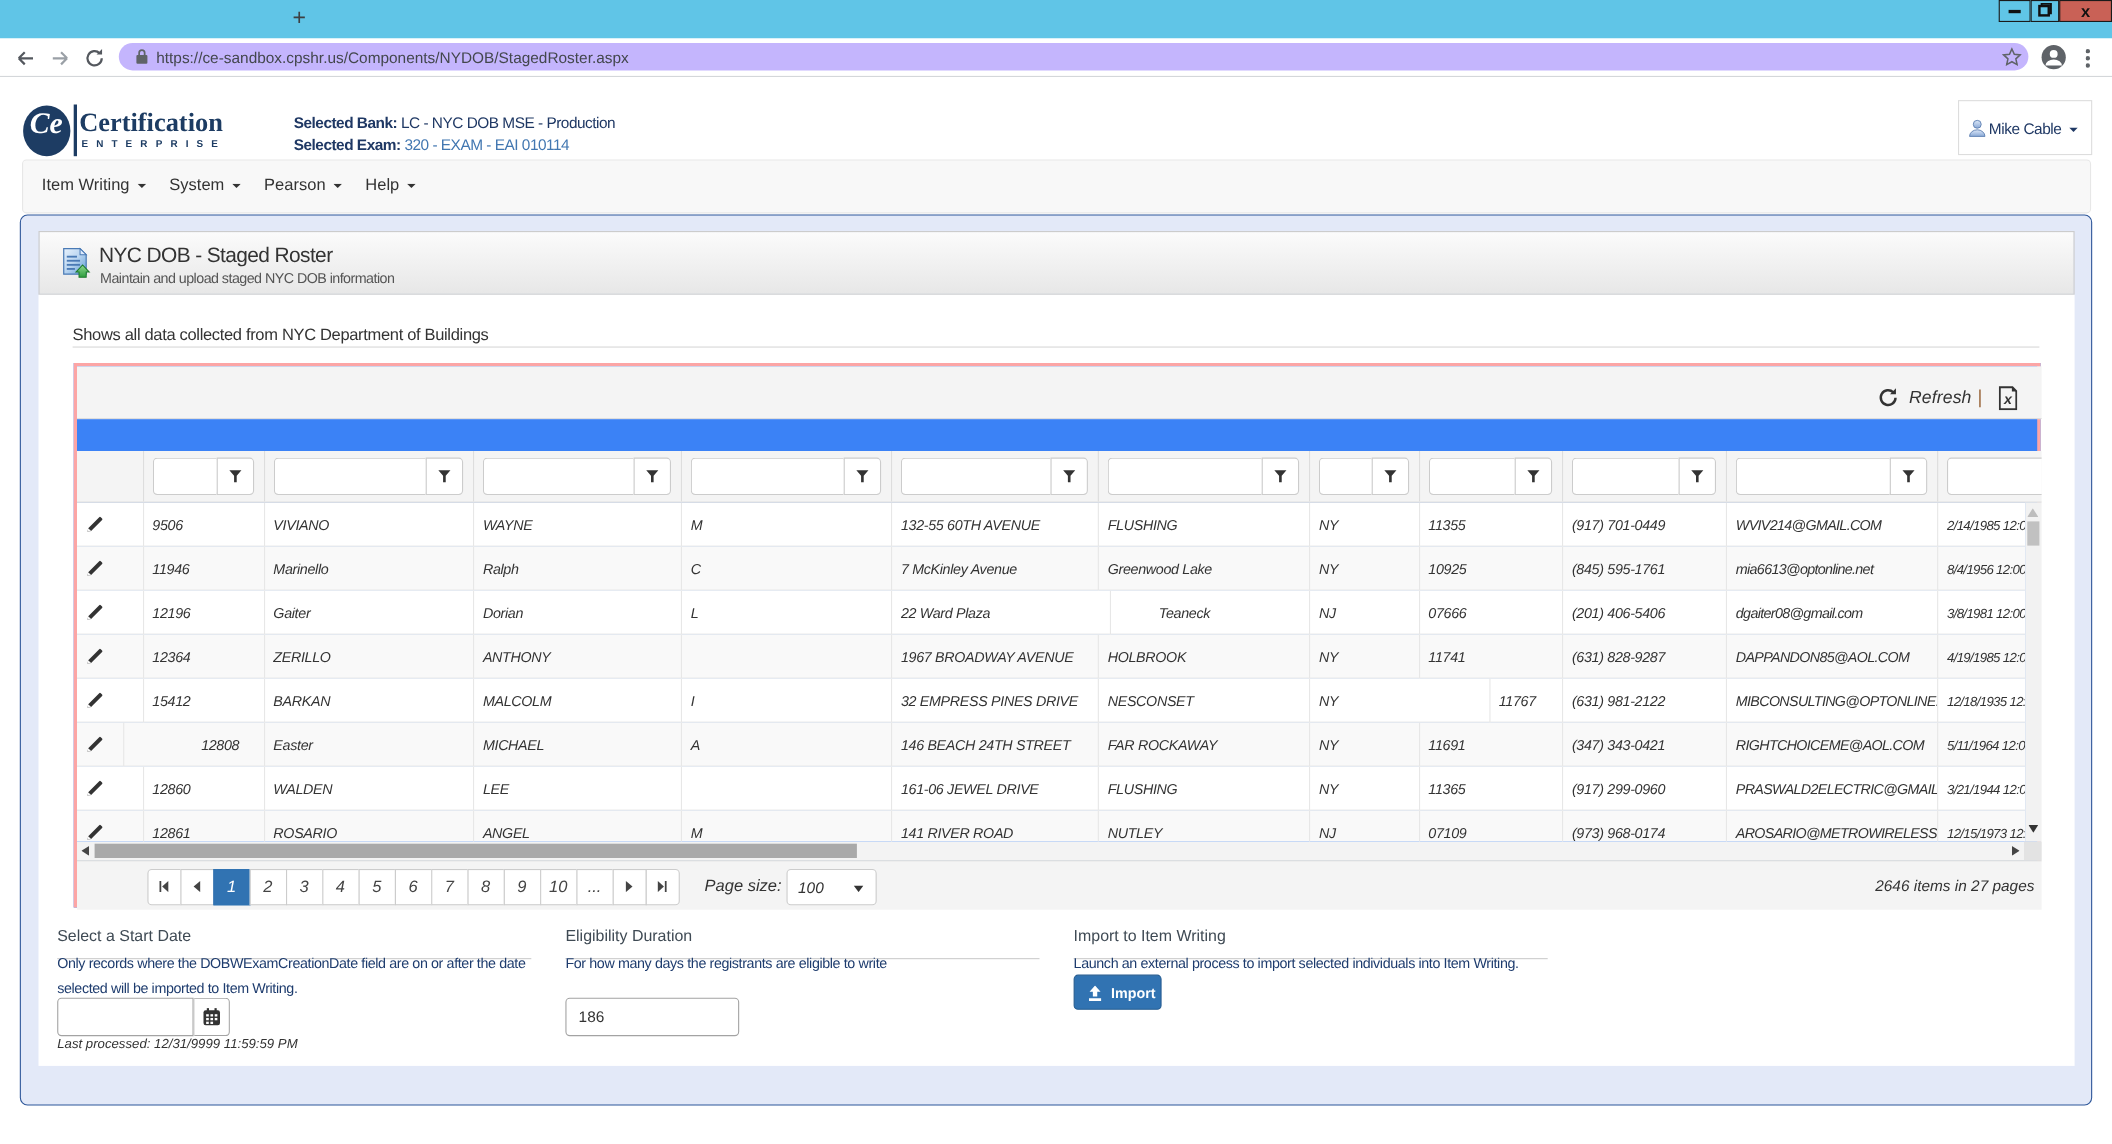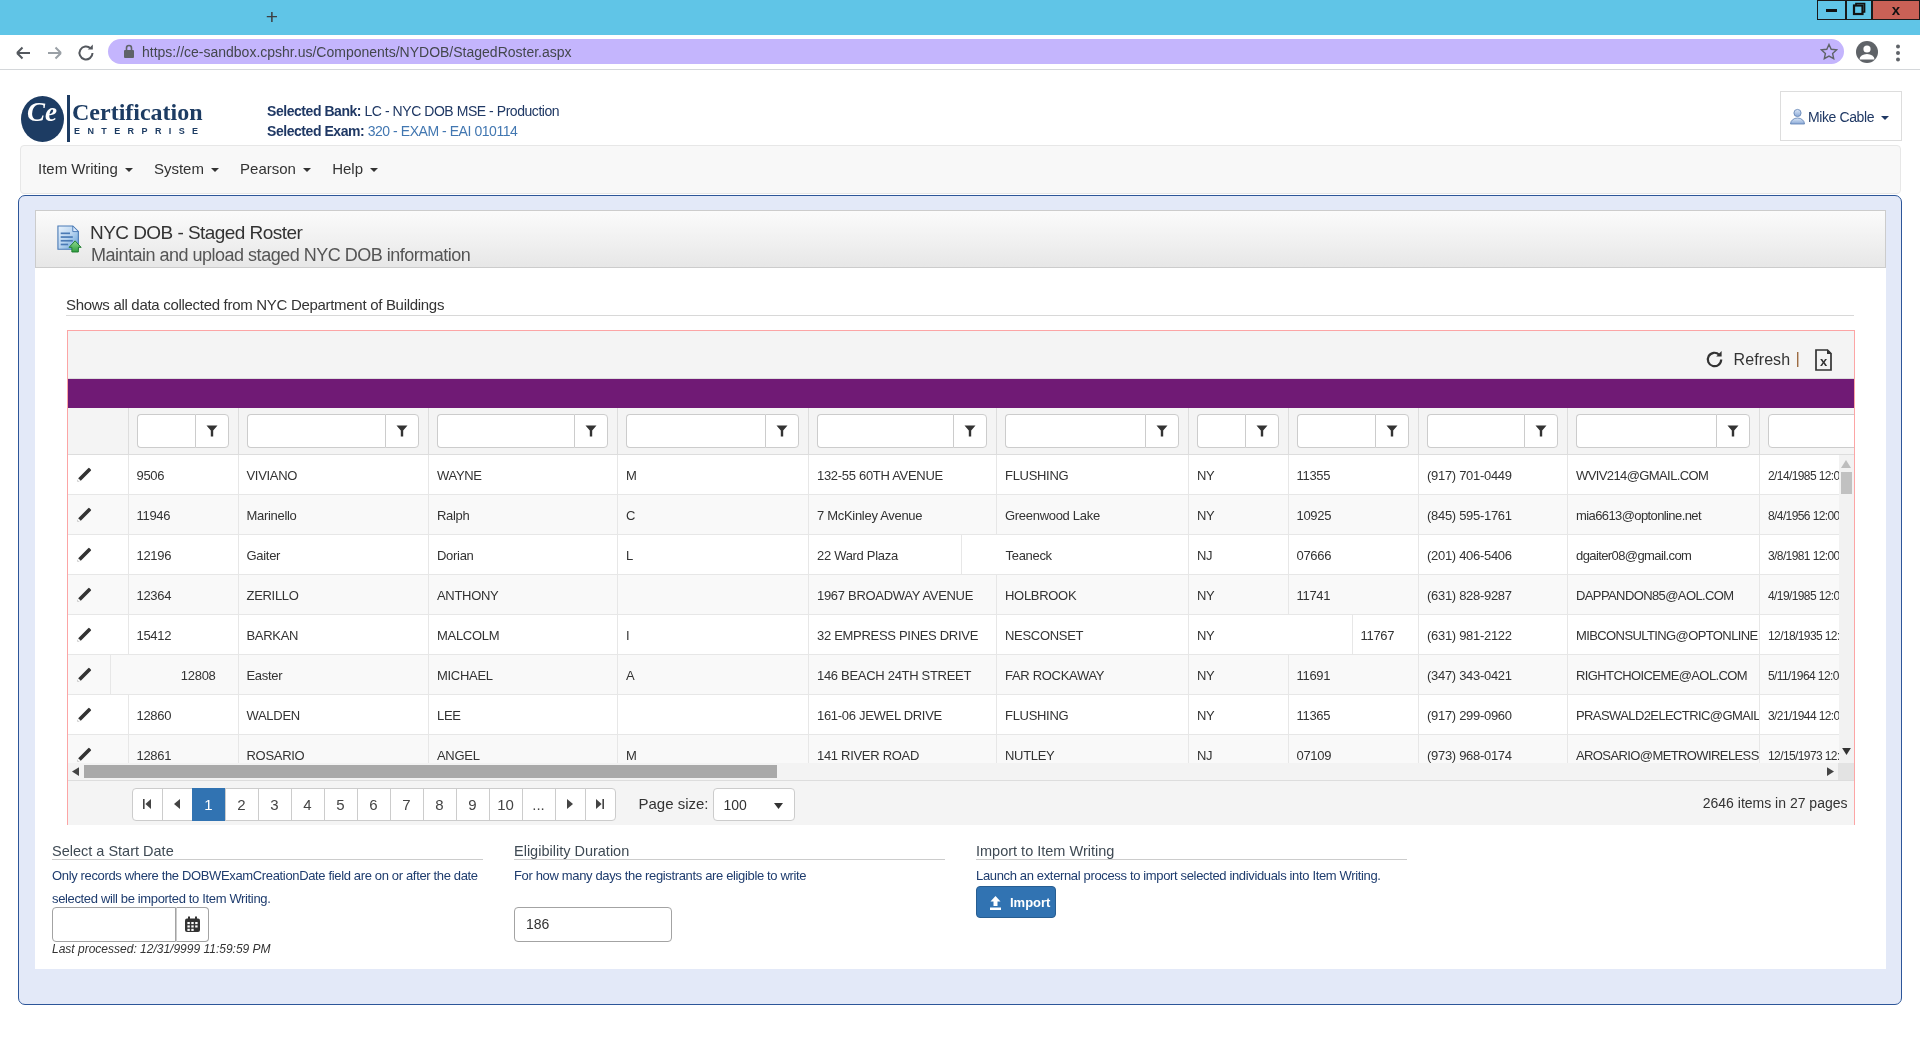--- a/index.html
+++ b/index.html
@@ -44,29 +44,29 @@
 .navitem { float:left; padding:14px 10.5px; font-size:15px; color:#333; }
 .navitem:first-child { padding-left:17px; }
 .caret { display:inline-block; width:0; height:0; margin-left:3px; vertical-align:middle;
   border-top:4px dashed; border-right:4px solid transparent; border-left:4px solid transparent; }
 
 #panel { position:absolute; left:18px; top:125px; width:1884px; height:810px; background:#e3e9f8;
   border:1px solid #2d5699; border-radius:7px; }
 #panelheading { position:absolute; left:16px; top:14px; width:1851px; height:58px;
   background:linear-gradient(#fbfbfb,#e7e7e7); border:1px solid #ccc; }
 #ptitle { position:absolute; left:54px; top:11px; font-size:19px; color:#333; letter-spacing:-0.55px;}
-#psub { position:absolute; left:55px; top:34px; font-size:18px; color:#555; letter-spacing:-0.5px;}
+#psub { position:absolute; left:55px; top:34px; font-size:13px; color:#555; letter-spacing:-0.5px;}
 #hicon { position:absolute; left:21px; top:14px; }
 #panelbody { position:absolute; left:16px; top:72px; width:1851px; height:701px; background:#fff; }
 #showsline { position:absolute; left:31px; top:28px; font-size:15px; color:#333; letter-spacing:-0.3px;}
 #showshr { position:absolute; left:31px; top:47px; width:1788px; height:0;
   border-top:1px solid #d8d8d8; }
 
 #grid { position:absolute; left:31.5px; top:62px; width:1788px; height:495px;
-  border:1px solid #fca5a5; background:#701a75; font-size:13px; color:#333; }
+  border:3px solid #fca5a5; background:#3b82f6; font-size:13px; color:#333;font-style:italic; }
 #gtoolbar { position:absolute; left:0; top:0; width:1786px; height:48px; background:#f4f4f4;
   border-bottom:1px solid #ddd; }
 #gheader { position:absolute; left:0; top:48px; width:1786px; height:29px; background:#f4f4f4;
   overflow:hidden; }
 #gfilter { position:absolute; left:0; top:77px; width:1786px; height:47px; background:#f4f4f4;
   border-bottom:1px solid #ddd; overflow:hidden;}
 .hcell { position:absolute; top:0; height:29px; border-left:1px solid #ddd; font-size:13.5px;
   color:#333; padding:7px 0 0 8px; border-top:1px solid #ddd; letter-spacing:-0.2px; }
 .fcell { position:absolute; top:0; height:47px; border-left:1px solid #ddd; }
 .finput { position:absolute; top:6px; height:34px; background:#fff; border:1px solid #ccc;
@@ -90,21 +90,21 @@
   border-top:1px solid #ddd; }
 .pbtn { float:left; width:34px; height:33px; background:#fff; border:1px solid #ccc;
   margin-left:-1px; text-align:center; font-size:15px; color:#444; padding-top:7px; }
 .pbtn.active { background:#3173b2; color:#fff; border-color:#3173b2; }
 .pbtn svg { margin:0 auto; }
 #pagesizebox { position:absolute; left:645px; top:7px; width:82px; height:33px; background:#fff;
   border:1px solid #ccc; border-radius:4px; font-size:14px; color:#333; padding:8px 0 0 10px; }
 #itemcount { position:absolute; right:6px; top:14px; font-size:14px; color:#333; }
 
 .bcol { position:absolute; top:575px; width:431px; }
-.bhead { font-size:14.5px; color:#3f4a54; padding-bottom:0; border-bottom:1px solid #ccc; }
+.bhead { font-size:14.5px; color:#3f4a54; padding-bottom:12px; border-bottom:1px solid #ccc; }
 .btext { position:absolute; top:21px; left:0; font-size:13px; color:#1e3c6e; line-height:23px;
   letter-spacing:-0.35px; width:436px; }
 .input34 { position:absolute; background:#fff; border:1px solid #a3a3a3; border-radius:4px;
   height:35px; font-size:14px; color:#333; padding:8px 0 0 11px; }
 #importbtn { position:absolute; left:941px; top:618px; width:80px; height:32px; background:#3173b2;
   border:1px solid #275d91; border-radius:4px; color:#fff; font-size:13px; font-weight:bold;
   padding:8px 0 0 33px; }
 #lastproc { position:absolute; left:17px; top:674px; font-style:italic; font-size:12px;
   color:#333; }
 </style>
@@ -360,21 +360,21 @@
                 <svg class="pencil" width="17" height="17" viewBox="0 0 17 17">
                   <path d="M1.5 15.5 L2.2 12.2 L12.2 2.2 Q12.9 1.5 13.6 2.2 L14.8 3.4 Q15.5 4.1 14.8 4.8 L4.8 14.8 L1.5 15.5 Z" fill="#333"></path>
                   <path d="M1.5 15.5 L2.2 12.2 L4.8 14.8 Z" fill="#f9f9f9"></path>
                 </svg>
               </div>
               <div class="gcell" style="left:60px;width:110px;">12196</div>
               <div class="gcell" style="left:170px;width:190.5px;">Gaiter</div>
               <div class="gcell" style="left:360.5px;width:189px;">Dorian</div>
               <div class="gcell" style="left:549.5px;width:191px;">L</div>
               <div class="gcell" style="left:740.5px;width:188px;">22 Ward Plaza</div>
-              <div class="gcell" style="left:893px;width:192px;padding-left:44px;">Teaneck</div>
+              <div class="gcell" style="left:939px;width:192px;padding-left:44px;">Teaneck</div>
               <div class="gcell" style="left:1120.5px;width:99.5px;">NJ</div>
               <div class="gcell" style="left:1220px;width:130.5px;">07666</div>
               <div class="gcell" style="left:1350.5px;width:149px;">(201) 406-5406</div>
               <div class="gcell" style="left:1499.5px;width:192px;letter-spacing:-0.6px;">dgaiter08@gmail.com</div>
               <div class="gcell" style="left:1691.5px;width:191.5px;font-size:12px;letter-spacing:-0.6px;padding-top:14px;">3/8/1981 12:00:00 AM</div>
             </div>
             <div class="grow alt" style="top:120px;">
               <div class="gcell" style="left:0;width:60px;border-left:none;padding-top:11px;">
                 <svg class="pencil" width="17" height="17" viewBox="0 0 17 17">
                   <path d="M1.5 15.5 L2.2 12.2 L12.2 2.2 Q12.9 1.5 13.6 2.2 L14.8 3.4 Q15.5 4.1 14.8 4.8 L4.8 14.8 L1.5 15.5 Z" fill="#333"></path>

